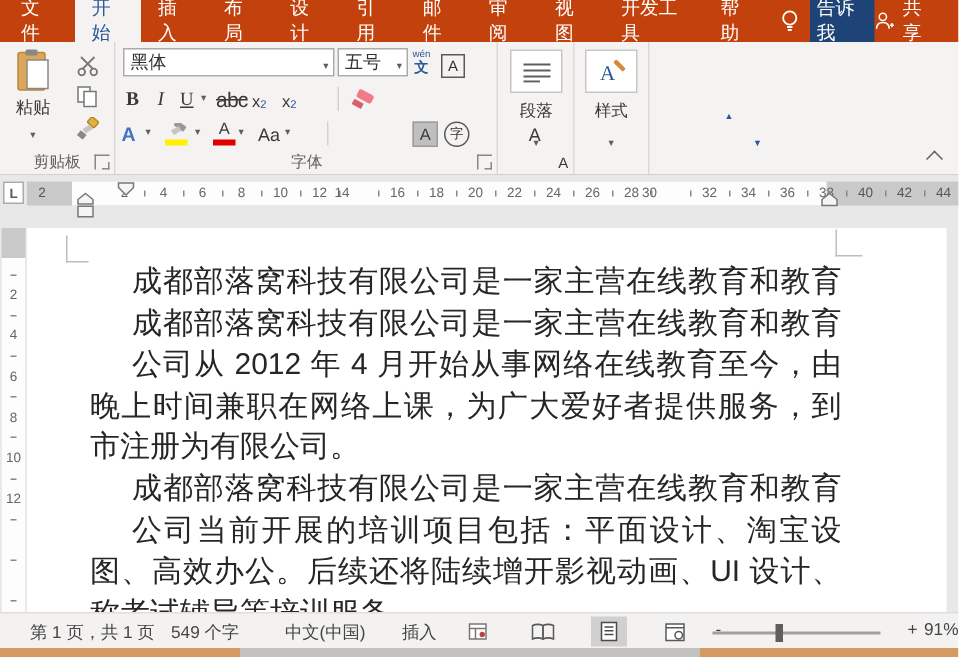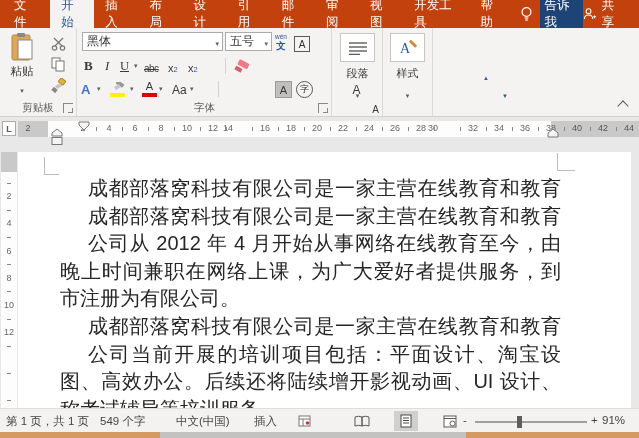--- a/index.html
+++ b/index.html
@@ -27,21 +27,21 @@
   .paste-btn .plabel{font-size:11.5px;color:#3B3A39;margin-top:2px;}
   .clip-mini{position:absolute;left:45px;width:26px;height:19px;display:flex;align-items:center;justify-content:center;}
   
   .combo{position:absolute;background:#fff;border:1px solid #ABABAB;height:19px;box-sizing:border-box;display:flex;align-items:center;font-size:12px;color:#323130;padding-left:4px;}
   .combo .dd{margin-left:auto;padding-right:3px;}
   .fbtn{position:absolute;display:flex;align-items:flex-end;justify-content:center;font-size:12px;color:#3B3A39;height:18px;}
   .frow{position:absolute;left:0;width:100%;}
   .bld{font-weight:bold;font-family:"Liberation Serif","DejaVu Serif",serif;font-size:13px;}
   .itl{font-style:italic;font-family:"Liberation Serif","DejaVu Serif",serif;font-size:13px;}
   .unl{text-decoration:underline;font-family:"Liberation Serif","DejaVu Serif",serif;font-size:12.5px;}
-  .stk{text-decoration:line-through;font-size:10px;letter-spacing:-0.5px;}
+  .stk{text-decoration:line-through;font-size:14px;letter-spacing:-0.5px;}
   .subsup{font-size:11px;}
   .subsup sub,.subsup sup{font-size:7.5px;color:#2B579A;}
   .fxA{color:#4472C4;font-weight:bold;font-size:13px;}
   .barbtn{display:flex;flex-direction:column;align-items:center;justify-content:flex-end;}
   .cbar{width:15px;height:4px;margin-top:1px;}
   .growA{font-size:12px;position:relative;}
   .growA .tri{position:absolute;top:-4px;right:-6px;font-size:6px;color:#2B579A;}
   .shadeA{background:#BFBFBF;width:15px;height:15px;display:flex;align-items:center;justify-content:center;font-size:11px;border:1px solid #9d9b99;}
   .circZ{width:15px;height:15px;border:1px solid #595959;border-radius:50%;display:flex;align-items:center;justify-content:center;font-size:9px;color:#323130;}
   .phon{display:flex;flex-direction:column;align-items:center;line-height:1;color:#2B579A;}
@@ -70,21 +70,21 @@
   .page{position:absolute;left:18px;top:35px;width:613px;height:256px;background:#fff;}
   .cropTL{position:absolute;left:26px;top:5px;width:14px;height:17px;border-left:1px solid #BDBDBD;border-bottom:1px solid #BDBDBD;}
   .cropTR{position:absolute;left:539px;top:1px;width:17px;height:17px;border-left:1px solid #BDBDBD;border-bottom:1px solid #BDBDBD;}
   .textblock{position:absolute;left:42px;top:23px;width:501px;font-size:20px;line-height:27.6px;color:#262626;
              font-family:"Liberation Sans","DejaVu Sans",sans-serif;}
   .dl{height:27.6px;overflow:hidden;text-align:justify;}
   .dl.first{text-indent:28px;}
   .dl.mid{text-align-last:justify;}
   
   .statusbar{position:absolute;top:408px;left:0;width:639px;height:24px;background:#F3F2F1;border-top:1px solid #E0DEDC;box-sizing:border-box;font-size:11.5px;color:#444;}
-  .sitem{position:absolute;top:5px;}
+  .sitem{position:absolute;top:5px;margin-left:14px;}
   .viewbtn{position:absolute;top:2px;width:24px;height:20px;display:flex;align-items:center;justify-content:center;}
   .viewbtn.active{background:#D2D0CE;}
   .ztrack{position:absolute;top:12px;left:475px;width:112px;height:2px;background:#A19F9D;}
   .zthumb{position:absolute;top:-5px;left:42px;width:5px;height:12px;background:#605E5C;}
   .bottomstrip{position:absolute;top:432px;left:0;width:639px;height:6px;
                background:linear-gradient(90deg,#D49A62 0 25%,#C4C2C0 25% 73%,#D49A62 73% 100%);}
 </style>
 </head>
 <body>
 

